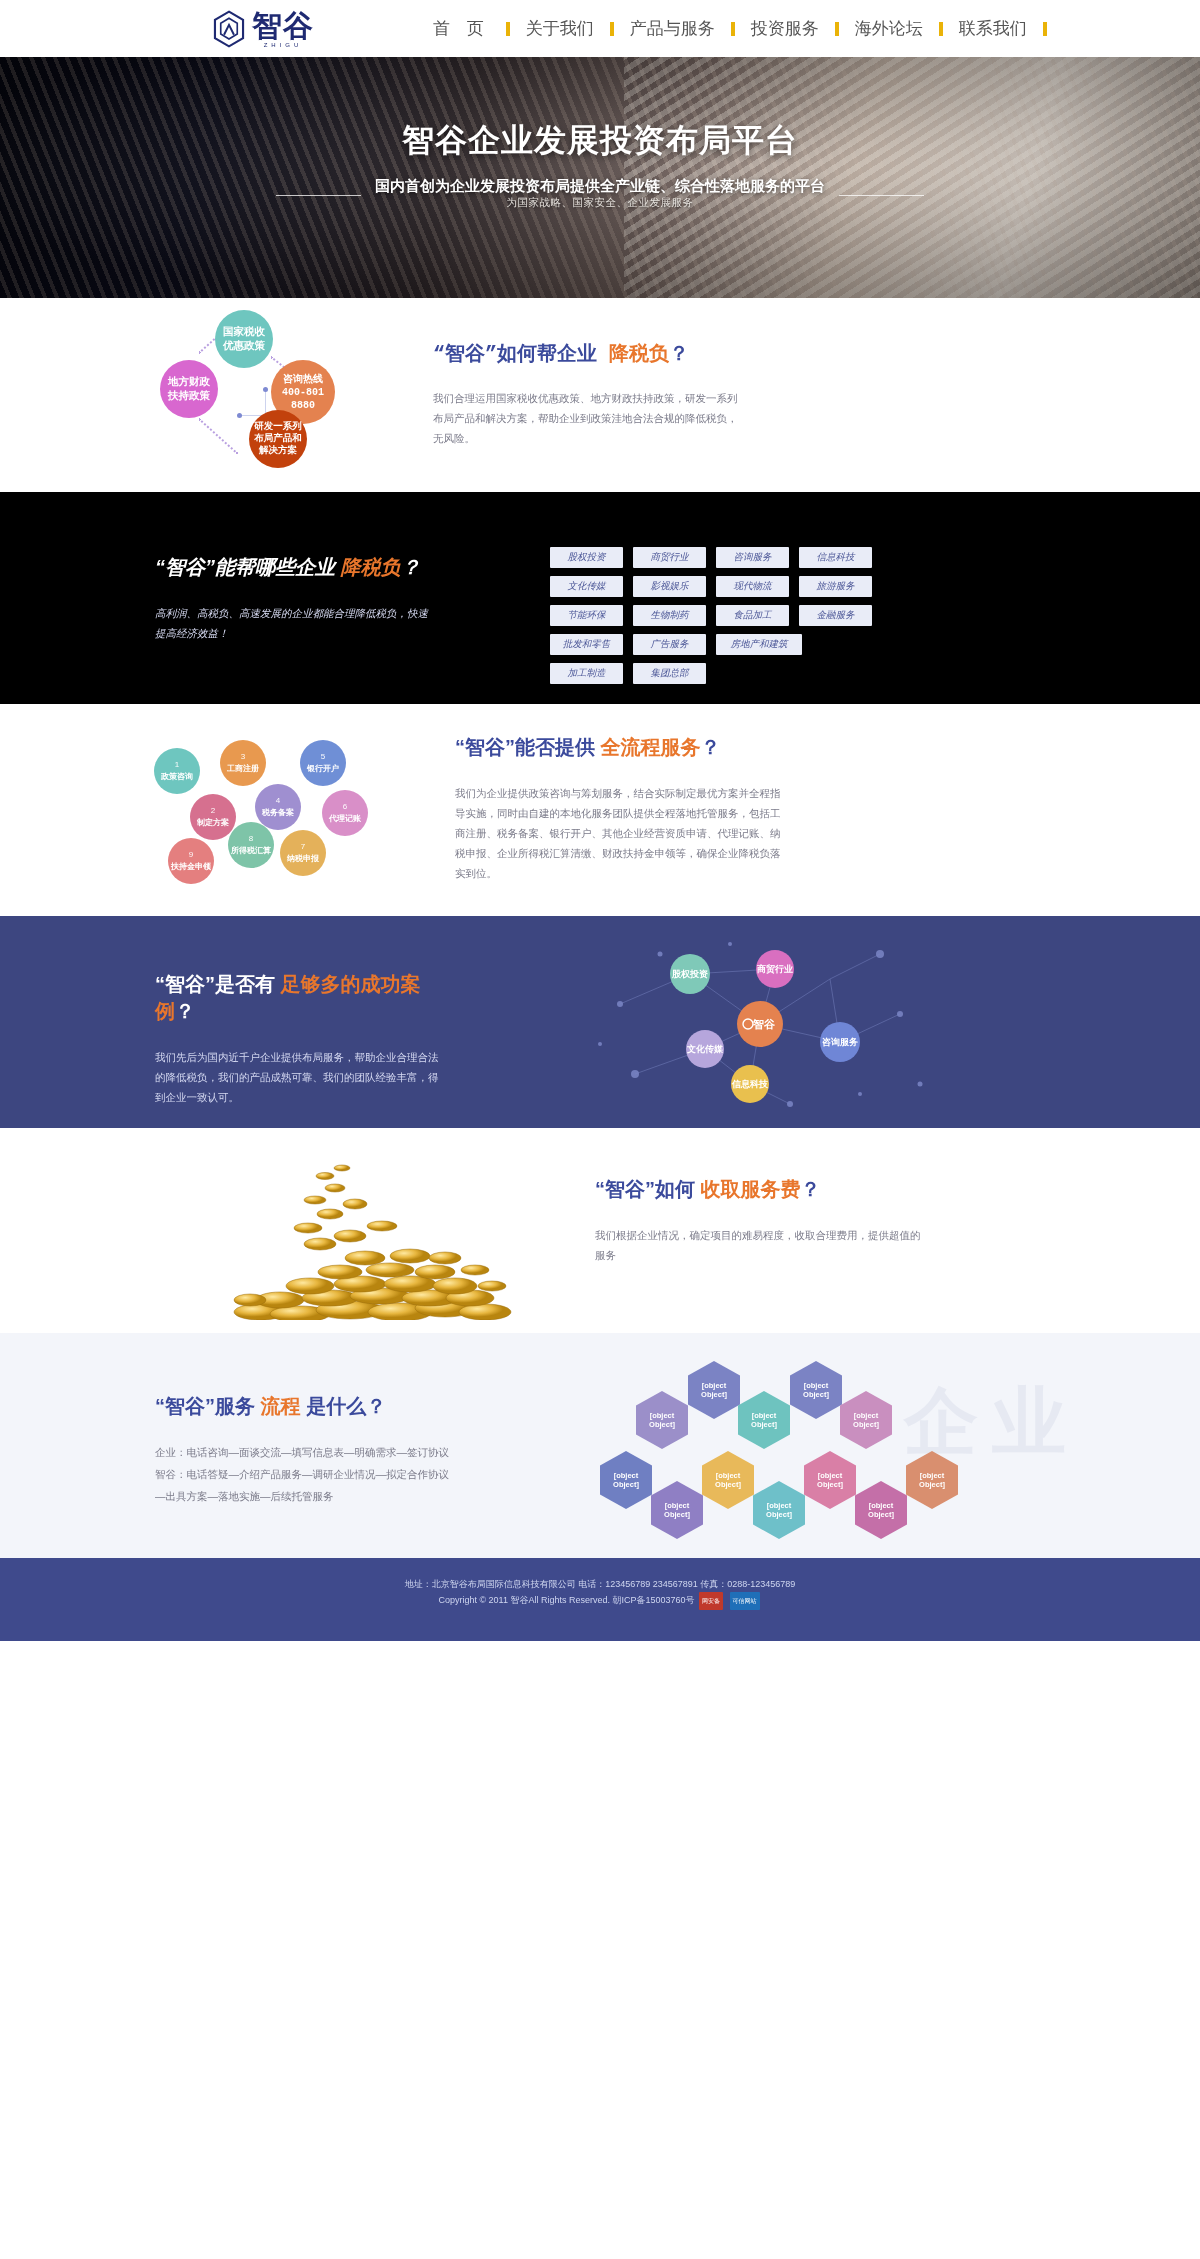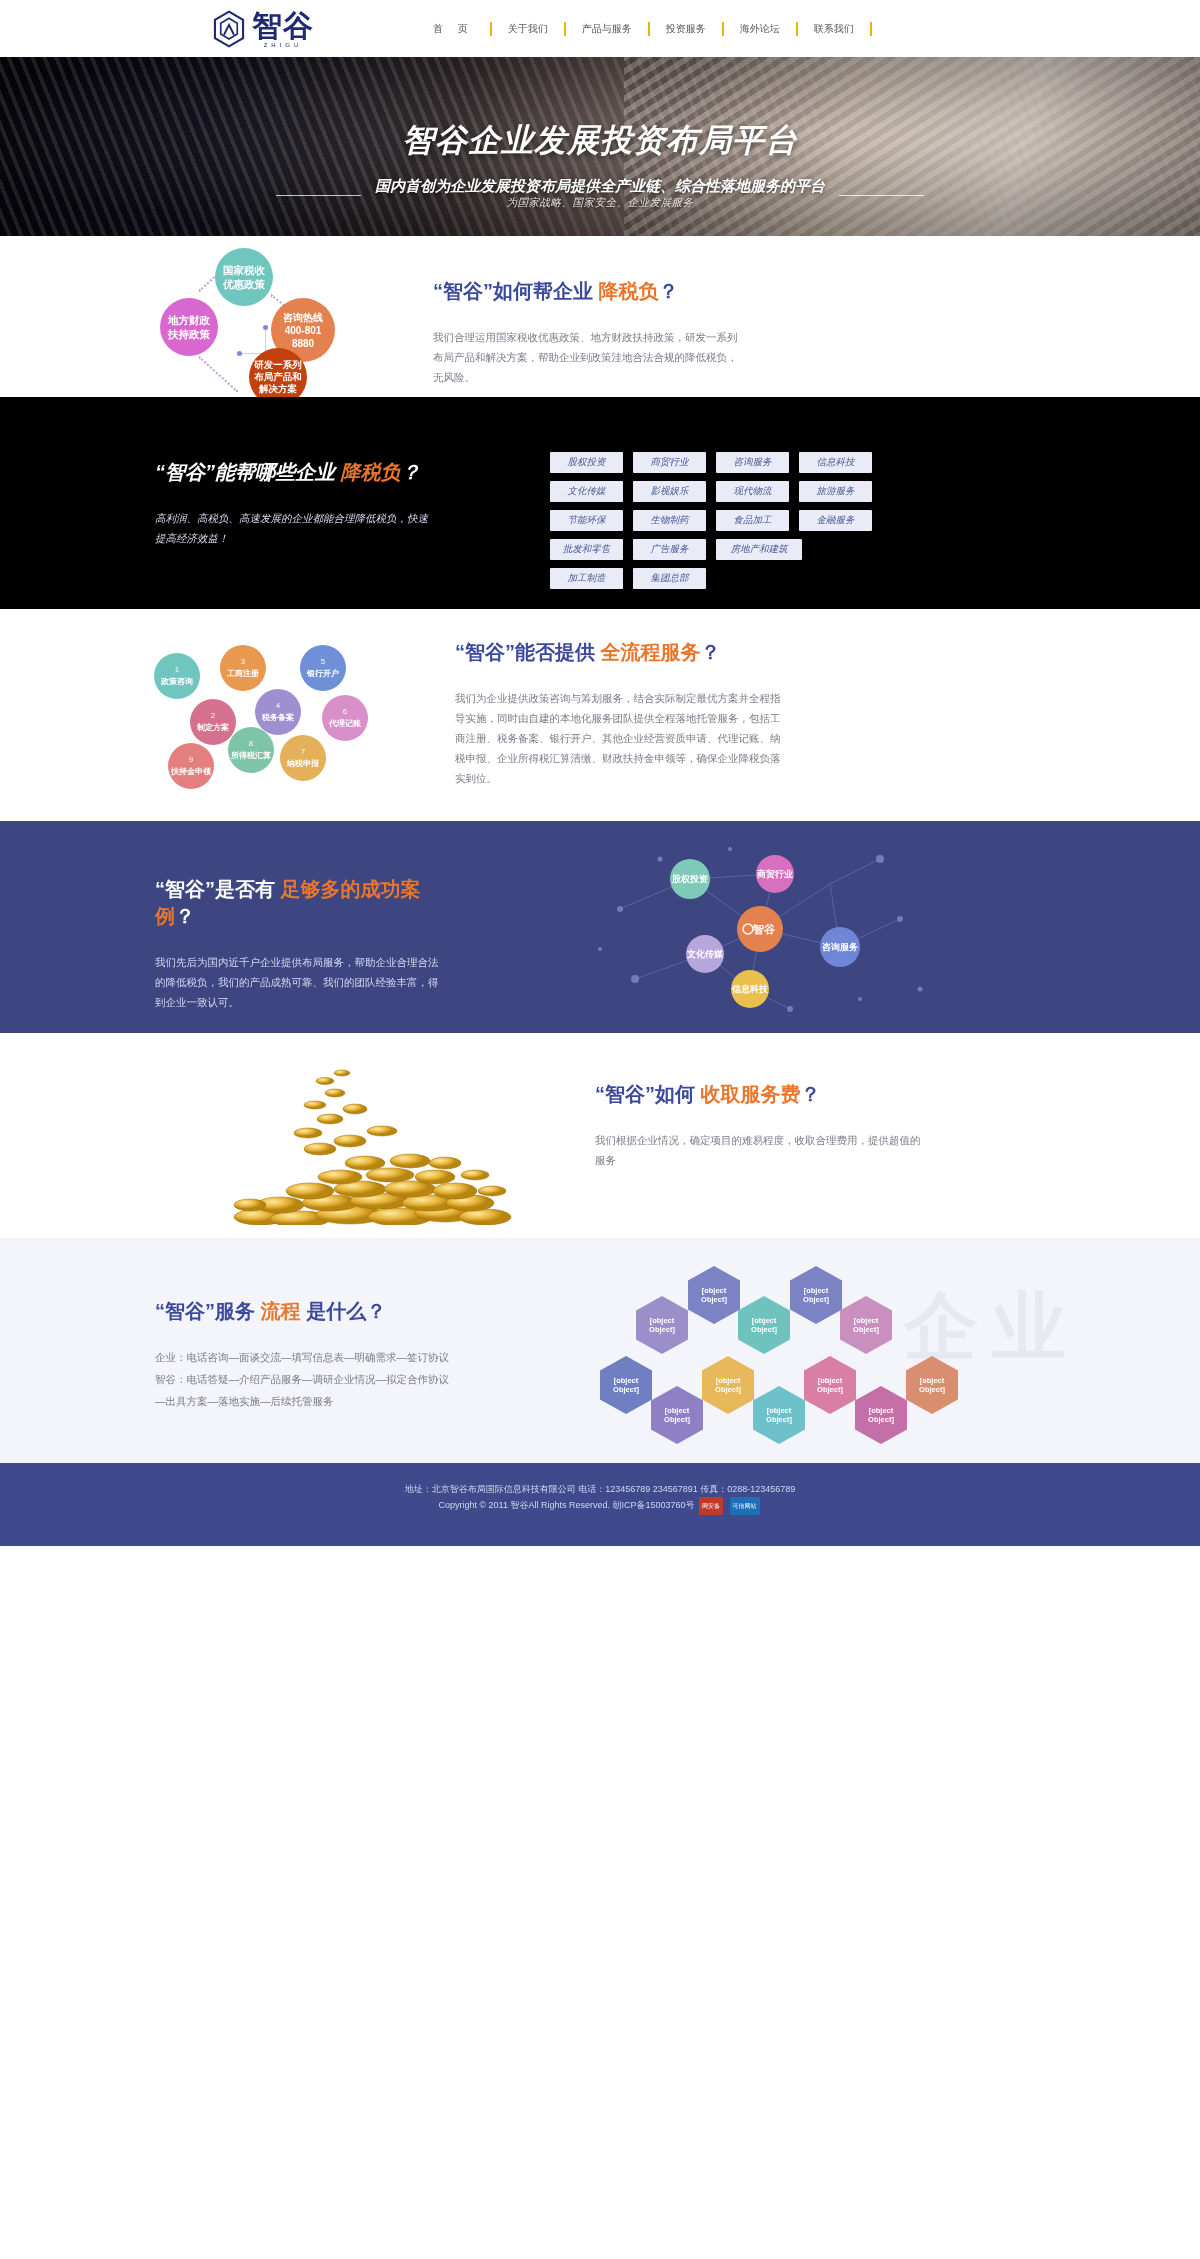--- a/index.html
+++ b/index.html
@@ -11,27 +11,27 @@
   .wrap { width:1200px; position:relative; }
 
   
   .header { height:57px; background:#fff; display:flex; align-items:center; }
   .logo { margin-left:212px; display:flex; align-items:flex-end; gap:6px; }
   .logo-mark { width:34px; height:38px; }
   .logo-text { display:flex; flex-direction:column; align-items:center; }
   .logo-cn { font-size:30px; font-weight:bold; color:#1f2a72; letter-spacing:1px; line-height:30px;}
   .logo-en { font-size:6px; color:#1f2a72; letter-spacing:4px; margin-top:1px;}
   .nav { margin-left:103px; display:flex; align-items:center; }
-  .nav a { font-size:10px; color:#555; text-decoration:none; padding:0 16px;
-           border-right:2px solid #eab308; line-height:14px; white-space:nowrap;}
+  .nav a { font-size:17px; color:#555; text-decoration:none; padding:0 16px;
+           border-right:4px solid #eab308; line-height:14px; white-space:nowrap;}
   .nav a:first-child { letter-spacing:6px; }
 
   
-  .hero { position:relative; height:179px; overflow:hidden;
-          background:linear-gradient(105deg,#05060f 0%,#0c0d1c 18%,#2b2326 38%,#6a5a55 56%,#b9a99c 70%,#d9cfc6 84%,#8b7f77 100%);font-style:italic; }
+  .hero { position:relative; height:241px; overflow:hidden;
+          background:linear-gradient(105deg,#05060f 0%,#0c0d1c 18%,#2b2326 38%,#6a5a55 56%,#b9a99c 70%,#d9cfc6 84%,#8b7f77 100%); }
   .hero .stripes { position:absolute; inset:0;
       background:repeating-linear-gradient(68deg, rgba(255,255,255,0.00) 0px, rgba(255,255,255,0.00) 7px, rgba(200,180,165,0.22) 7px, rgba(200,180,165,0.22) 11px); }
   .hero .stripes2 { position:absolute; left:52%; top:-40%; width:70%; height:190%;
       background:repeating-linear-gradient(-28deg, rgba(255,255,255,0.00) 0px, rgba(255,255,255,0.00) 6px, rgba(255,250,240,0.30) 6px, rgba(255,250,240,0.30) 12px);
       transform:skewY(-6deg); }
   .hero .vig { position:absolute; inset:0; background:radial-gradient(ellipse at 62% 45%, rgba(255,255,255,0.10), rgba(0,0,0,0.35) 80%); }
   .hero-content { position:relative; z-index:4; text-align:center; padding-top:62px; }
   .hero-title { font-size:32px; font-weight:bold; color:#fff; letter-spacing:1px;
                 text-shadow:0 2px 6px rgba(0,0,0,.55); }
   .hero-sub-row { display:flex; align-items:flex-end; justify-content:center; margin-top:14px; gap:14px;}
@@ -44,21 +44,21 @@
   .sec { position:relative; }
   .inner { width:1200px; margin:0 auto; display:flex; }
   h2.sh { font-size:20px; font-weight:bold; color:#3b4a9c; }
   h2.sh .q { color:#3b4a9c; }
   h2.sh .hl { color:#e8762c; }
   h2.sh.white { color:#fff; }
   .ptxt { font-size:10.5px; line-height:20px; color:#7b7b8a; margin-top:22px; }
   .ptxt.white { color:#d6daf2; }
 
   
-  .sec1 { height:161px; background:#fff; }
+  .sec1 { height:194px; background:#fff;font-family:Liberation Mono, monospace; }
   .s1-diagram { position:relative; width:240px; height:180px; margin-left:155px; margin-top:12px; }
   .circ { position:absolute; border-radius:50%; display:flex; align-items:center; justify-content:center;
           text-align:center; color:#fff; font-weight:bold; font-size:10.5px; line-height:14px; }
   .c-teal   { width:58px; height:58px; background:#6ec6bf; left:60px;  top:0px;  }
   .c-orange { width:64px; height:64px; background:#e4824f; left:116px; top:50px; font-size:10px; line-height:13px;}
   .c-purple { width:58px; height:58px; background:#c2410c; left:60px;  top:100px; font-size:9.5px; line-height:12px;margin-left:34px;}
   .c-magenta{ width:58px; height:58px; background:#d867cf; left:5px;   top:50px; }
   .cross { position:absolute; left:84px; top:79px; width:52px; height:52px; }
   .cross .hline { position:absolute; top:26px; left:0; width:52px; height:1px; background:#cdd3ee;}
   .cross .vline { position:absolute; left:26px; top:0; width:1px; height:52px; background:#cdd3ee;}

